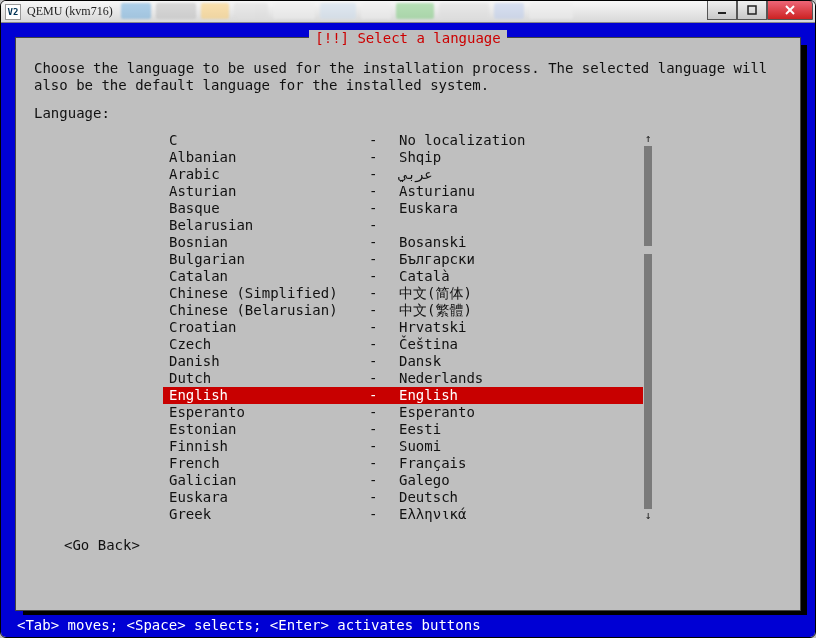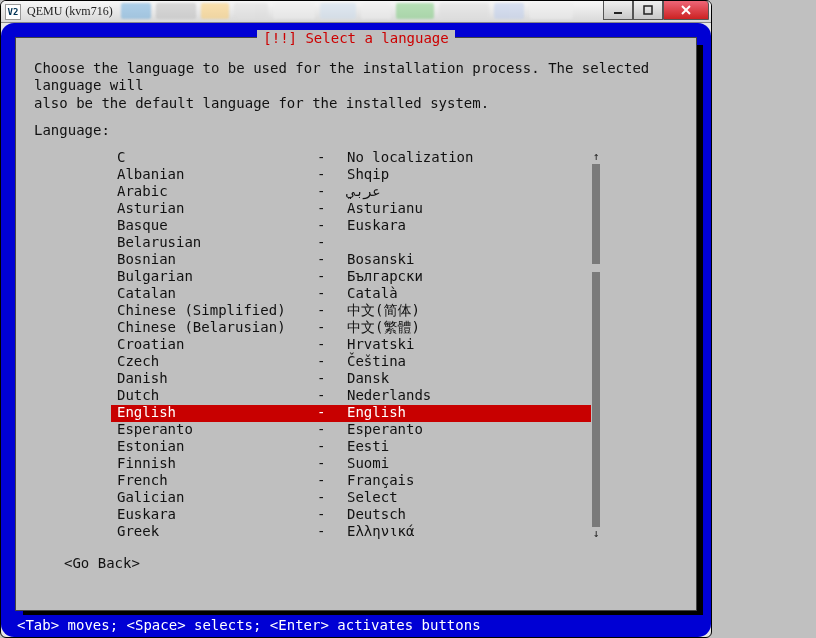--- a/index.html
+++ b/index.html
@@ -8,21 +8,21 @@
       font-size: 14px;
       background: #c0c0c0;
       width: 816px;
       height: 638px;
       overflow: hidden;
       position: relative;
     }
     .window {
       position: absolute;
       top: 0; left: 0;
-      width: 712px;
+      width: 816px;
       height: 638px;
       background: #e8e8e8;
       border: 1px solid #000;
       border-radius: 6px;
       display: flex;
       flex-direction: column;
       overflow: hidden;
     }
     .titlebar {
       height: 22px;
@@ -90,21 +90,20 @@
     }
     .win-btn.max svg, .win-btn.min svg { pointer-events:none; }
 
     .console-frame {
       flex: 1;
       background: #0000d4;
       display: flex;
       flex-direction: column;
       padding: 14px 14px 4px 14px;
       position: relative;
-      border-radius: 13px;
     }
     .console-shadow {
       position: absolute;
       top: 22px;
       left: 22px;
       right: 8px;
       bottom: 22px;
       background: #000;
     }
     .dialog-box {
@@ -256,21 +255,21 @@
             <div class="list-row"><span class="name">Chinese (Belarusian)</span><span class="dash">-</span><span class="native">中文(繁體)</span></div>
             <div class="list-row"><span class="name">Croatian</span><span class="dash">-</span><span class="native">Hrvatski</span></div>
             <div class="list-row"><span class="name">Czech</span><span class="dash">-</span><span class="native">Čeština</span></div>
             <div class="list-row"><span class="name">Danish</span><span class="dash">-</span><span class="native">Dansk</span></div>
             <div class="list-row"><span class="name">Dutch</span><span class="dash">-</span><span class="native">Nederlands</span></div>
             <div class="list-row selected"><span class="name">English</span><span class="dash">-</span><span class="native">English</span></div>
             <div class="list-row"><span class="name">Esperanto</span><span class="dash">-</span><span class="native">Esperanto</span></div>
             <div class="list-row"><span class="name">Estonian</span><span class="dash">-</span><span class="native">Eesti</span></div>
             <div class="list-row"><span class="name">Finnish</span><span class="dash">-</span><span class="native">Suomi</span></div>
             <div class="list-row"><span class="name">French</span><span class="dash">-</span><span class="native">Français</span></div>
-            <div class="list-row"><span class="name">Galician</span><span class="dash">-</span><span class="native">Select</span></div>
+            <div class="list-row"><span class="name">Galician</span><span class="dash">-</span><span class="native">Galego</span></div>
             <div class="list-row"><span class="name">Euskara</span><span class="dash">-</span><span class="native">Deutsch</span></div>
             <div class="list-row"><span class="name">Greek</span><span class="dash">-</span><span class="native">Ελληνικά</span></div>
           </div>
         <div class="scrollbar">
           <div class="arrow">↑</div>
           <div class="track">
             <div class="gap" style="top:100px;height:8px;"></div>
           </div>
           <div class="arrow">↓</div>
         </div>

